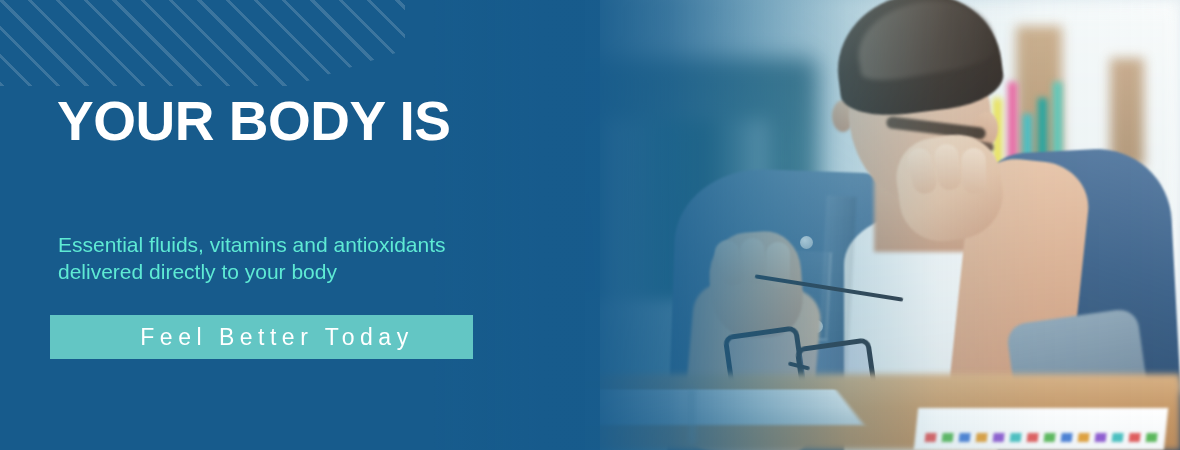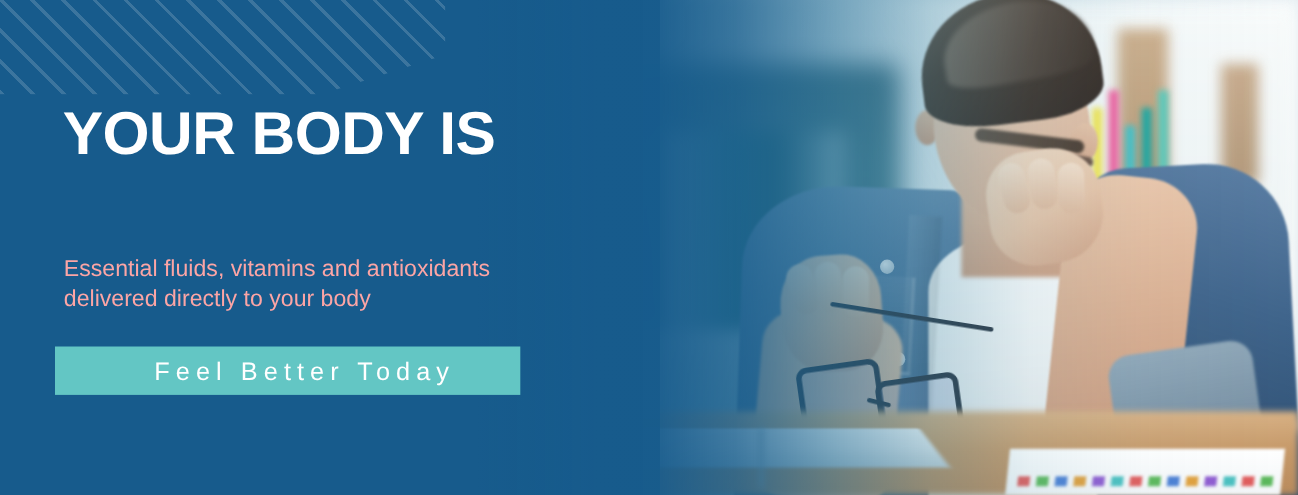--- a/index.html
+++ b/index.html
@@ -256,21 +256,21 @@
     color:#ffffff;
     font-size:55px;
     line-height:59px;
     letter-spacing:-0.5px;
     white-space:nowrap;
   }
   .hl-bold{ font-weight:800; }
   .hl-light{ font-weight:300; letter-spacing:0px; }
   .subtitle{
     position:absolute; top:231px; left:1px;
-    color:#fca5a5;
+    color:#5eead4;
     font-size:21px;
     line-height:27px;
     font-weight:400;
     white-space:pre-line;
   }
   .cta{
     position:absolute; top:315px; left:-7px;
     width:423px; height:44px;
     background:#63c6c4;
     color:#ffffff;

